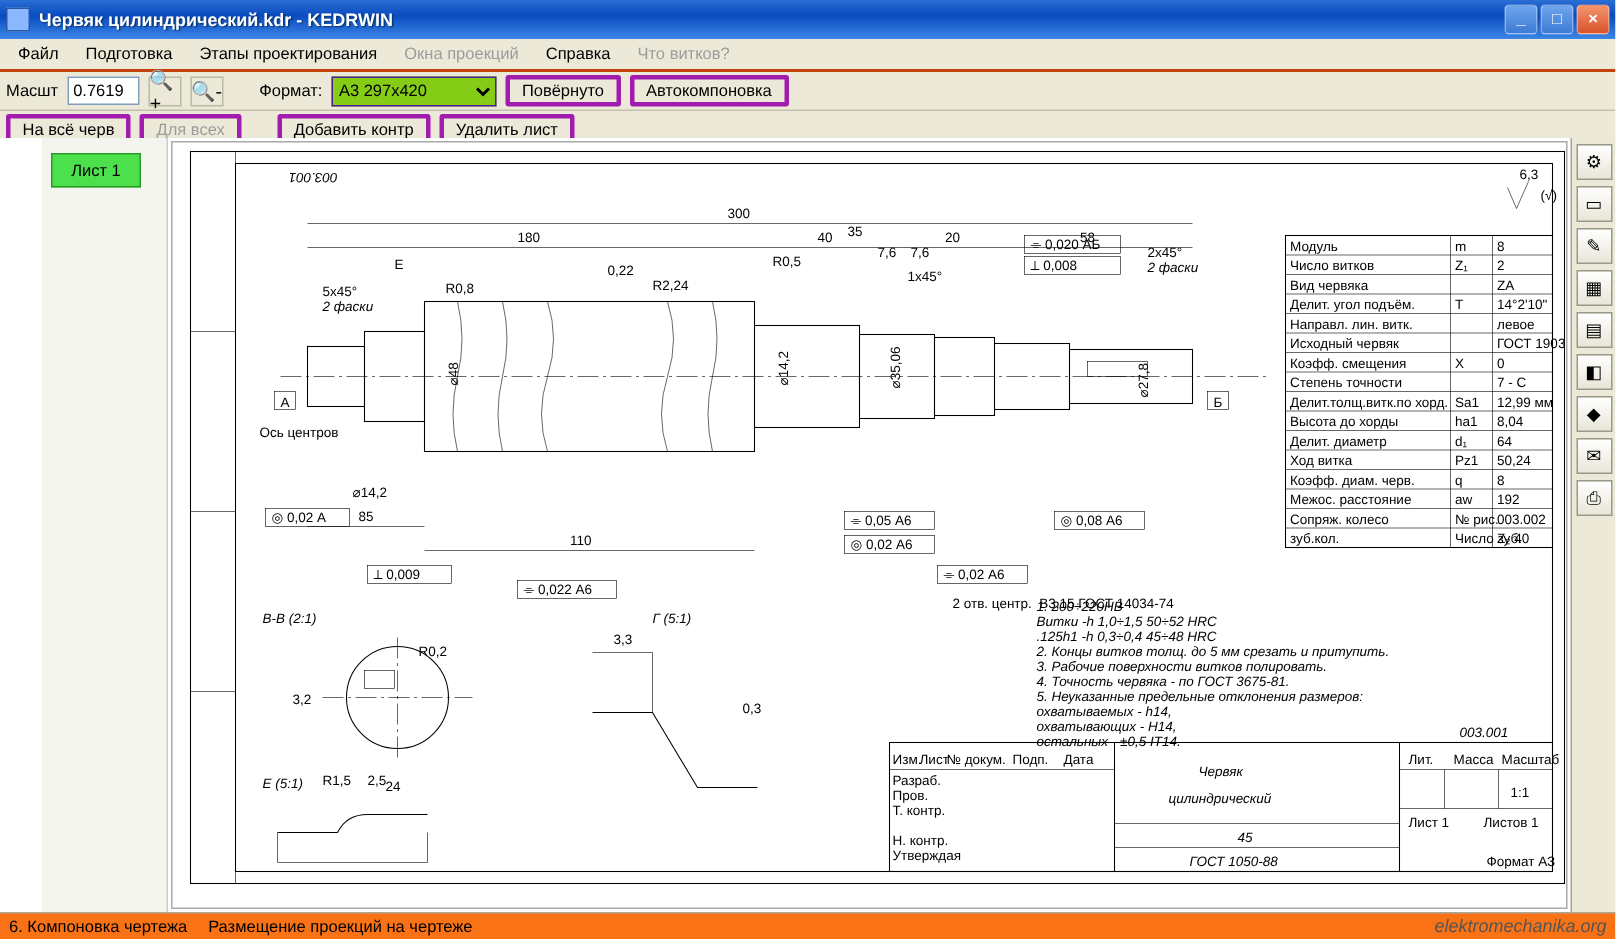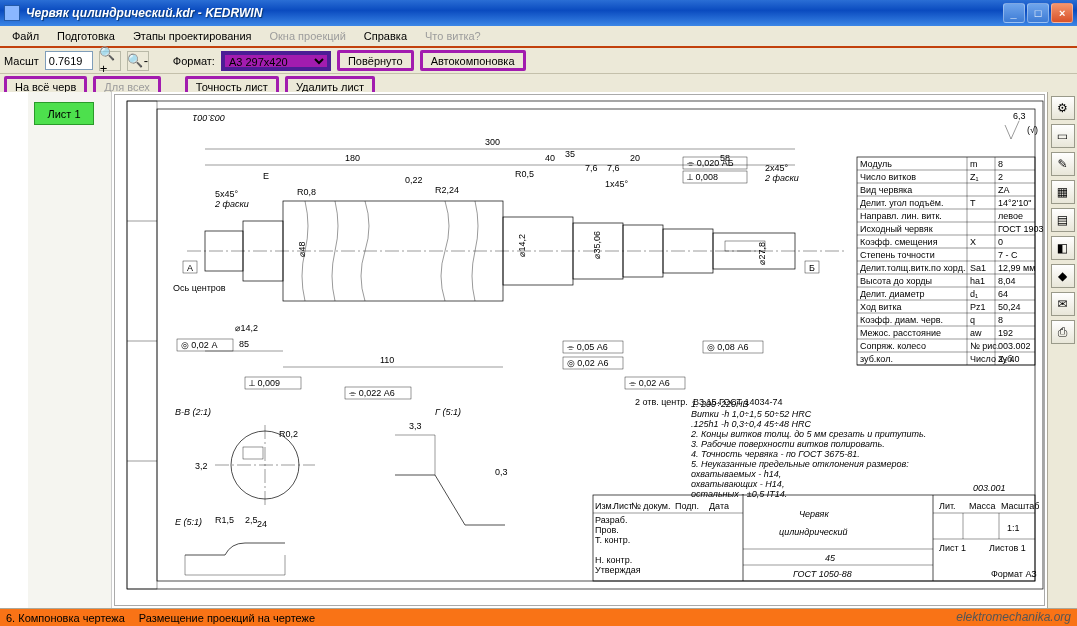--- a/index.html
+++ b/index.html
@@ -1,34 +1,34 @@
 <!DOCTYPE html>
 <html><head>
 <meta charset="utf-8">
 <style>
   * { box-sizing: border-box; margin: 0; padding: 0; font-family: "Tahoma", sans-serif; }
   body { background: #fff; width: 1077px; height: 626px; overflow: hidden; position: relative; font-size: 11px; }
 
   
-  .titlebar { height: 26px; background: linear-gradient(#2a6ed5, #0a4bbf 40%, #3b86e6); color: #fff; display: flex; align-items: center; padding: 0 4px; font-style: italic; }
+  .titlebar { height: 26px; background: linear-gradient(#2a6ed5, #0a4bbf 40%, #3b86e6); color: #fff; display: flex; align-items: center; padding: 0 4px; }
   .titlebar .icon { width: 16px; height: 16px; background: #8ab7ff; border: 1px solid #245aa7; margin-right: 6px; }
   .titlebar .title { flex: 1; font-weight: bold; font-size: 12px; text-shadow: 1px 1px 1px #06336f; }
   .title-buttons { display: flex; gap: 2px; }
   .title-buttons .tb { width: 22px; height: 20px; border: 1px solid #fff5; border-radius: 3px; display: flex; align-items: center; justify-content: center; font-size: 11px; font-weight: bold; }
   .tb-min, .tb-max { background: linear-gradient(#6fa5ec,#3d7bd5); color:#fff; }
   .tb-close { background: linear-gradient(#f3956d,#d9522a); color:#fff; }
 
   .menubar { height: 22px; background: #ece9d8; display: flex; align-items: center; padding: 0 4px; gap: 2px; border-bottom: 2px solid #c2410c; }
   .menubar .menu { padding: 2px 8px; cursor: default; }
   .menubar .menu.disabled { color: #9c9c9c; }
 
   .toolbar-row { background: #ece9d8; display: flex; align-items: center; padding: 2px 4px; gap: 6px; border-bottom: 1px solid #c4c0ab; }
   .toolbar-row label { font-size: 11px; }
   .toolbar-row input[type=text] { height: 19px; border: 1px solid #7f9db9; padding: 0 3px; font-size: 11px; }
-  .toolbar-row select { height: 20px; border: 4px solid #4c1d95; font-size: 11px; background:#a21caf; }
+  .toolbar-row select { height: 20px; border: 1px solid #4c1d95; font-size: 11px; background:#84cc16; }
   .btn { height: 21px; border: 3px solid #a21caf; background: #ece9d8; padding: 0 8px; font-size: 11px; cursor: default; border-radius: 2px; }
   .iconbtn { width: 22px; height: 20px; border: 1px solid #b9b9a7; background: #ece9d8; display:flex; align-items:center; justify-content:center; font-size:13px; cursor:default; }
 
   
   .workspace { position: absolute; top: 92px; left: 0; right: 0; bottom: 18px; background: #fff; display: flex; padding-left: 28px; }
   .left-dock { width: 84px; background: #f5f5f0; border-right: 1px solid #ccc; padding: 10px 6px; }
   .sheet-tab { width: 60px; height: 23px; background: #4de04d; border: 1px solid #2a9a2a; display:flex; align-items:center; justify-content:center; font-size:11px; }
 
   .canvas-wrap { flex:1; position:relative; background:#fff; border:1px solid #aaa; margin:2px; overflow:hidden; }
   .canvas-wrap svg { position:absolute; top:0; left:0; }
@@ -59,21 +59,21 @@
     <div class="tb tb-close">×</div>
   </div>
 </div>
 
 <div class="menubar">
   <span class="menu">Файл</span>
   <span class="menu">Подготовка</span>
   <span class="menu">Этапы проектирования</span>
   <span class="menu disabled">Окна проекций</span>
   <span class="menu">Справка</span>
-  <span class="menu disabled">Что витка?</span>
+  <span class="menu disabled">Что витков?</span>
 </div>
 
 <div class="toolbar-row">
   <label>Масшт</label>
   <input type="text" style="width: 48px;" value="0.7619">
   <div class="iconbtn">
       <span>🔍+</span>
     </div>
   <div class="iconbtn">
       <span>🔍-</span>
@@ -84,21 +84,21 @@
     <option>А3  297x420</option>
   </select>
   <button class="btn">Повёрнуто</button>
   <button class="btn">Автокомпоновка</button>
 </div>
 
 <div class="toolbar-row">
   <button class="btn">На всё черв</button>
   <button class="btn" disabled="" style="color:#9c9c9c">Для всех</button>
   <span style="width:12px"></span>
-  <button class="btn">Точность лист</button>
+  <button class="btn">Добавить контр</button>
   <button class="btn">Удалить лист</button>
 </div>
 
 <div class="workspace">
   <div class="left-dock">
     <div class="sheet-tab">Лист 1</div>
   </div>
 
   <div class="canvas-wrap">
     <svg viewBox="0 0 940 500" width="940" height="500">

